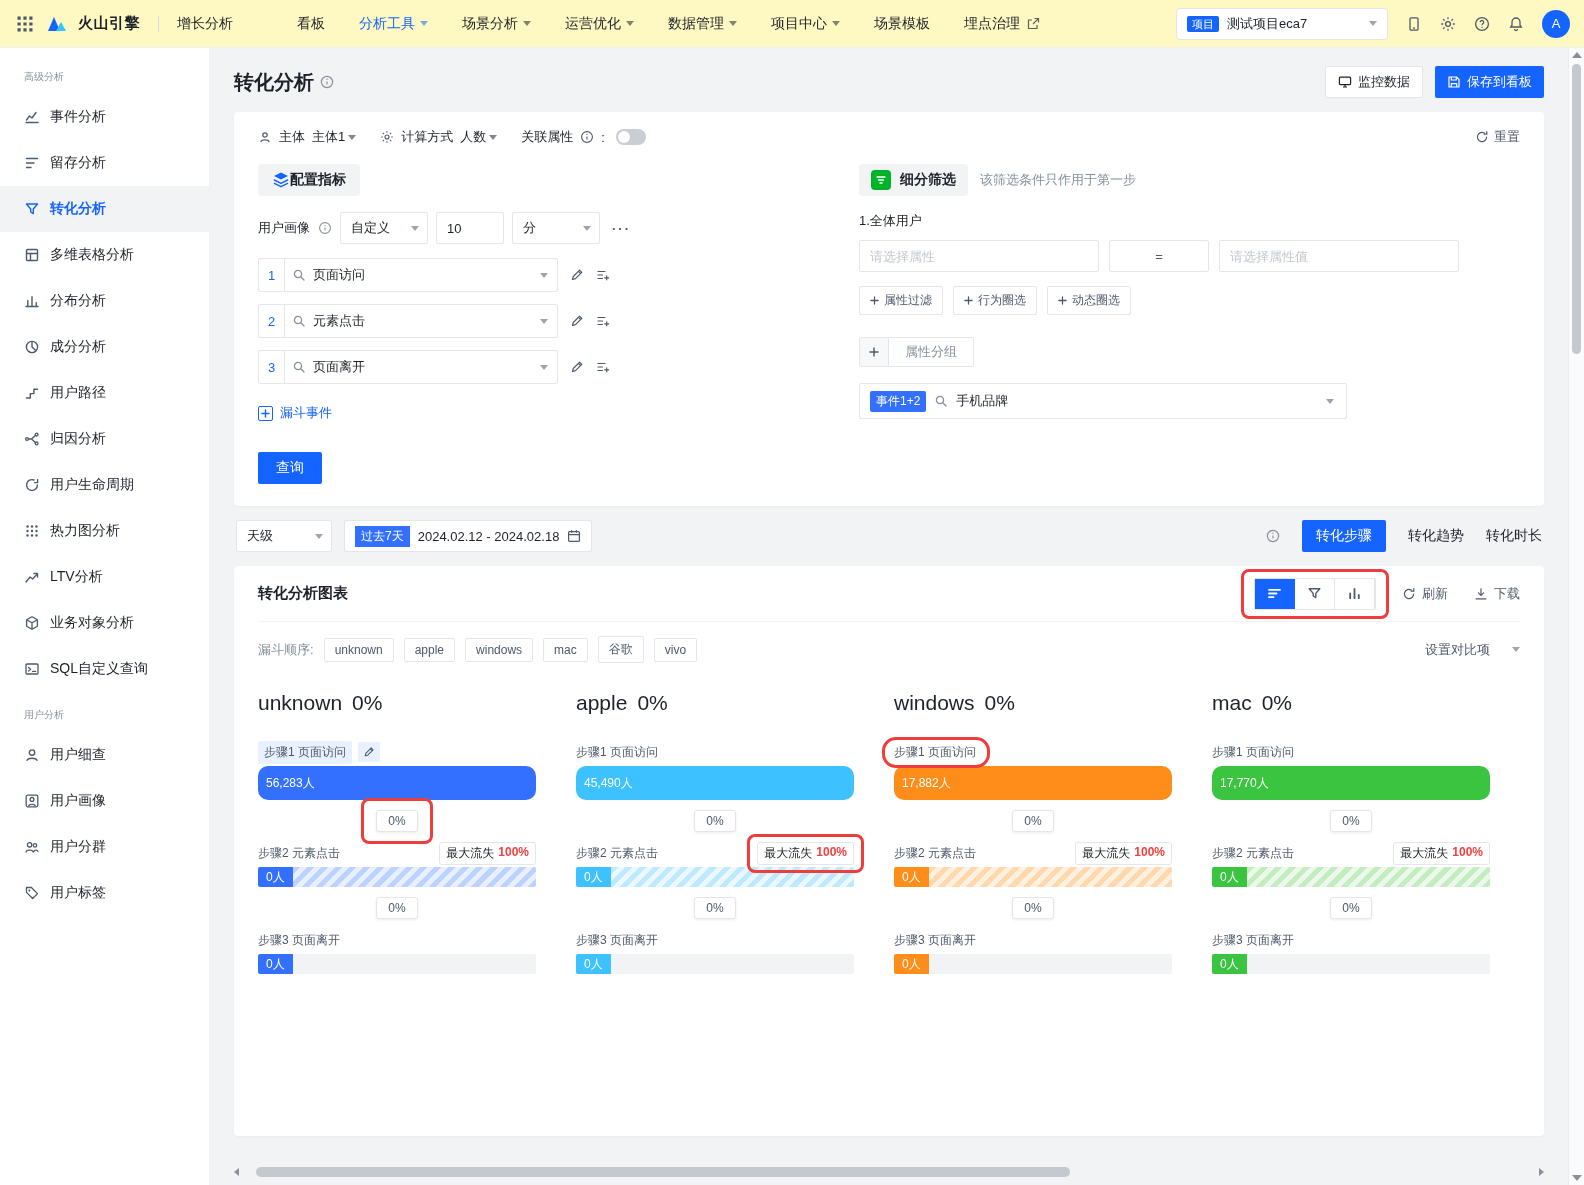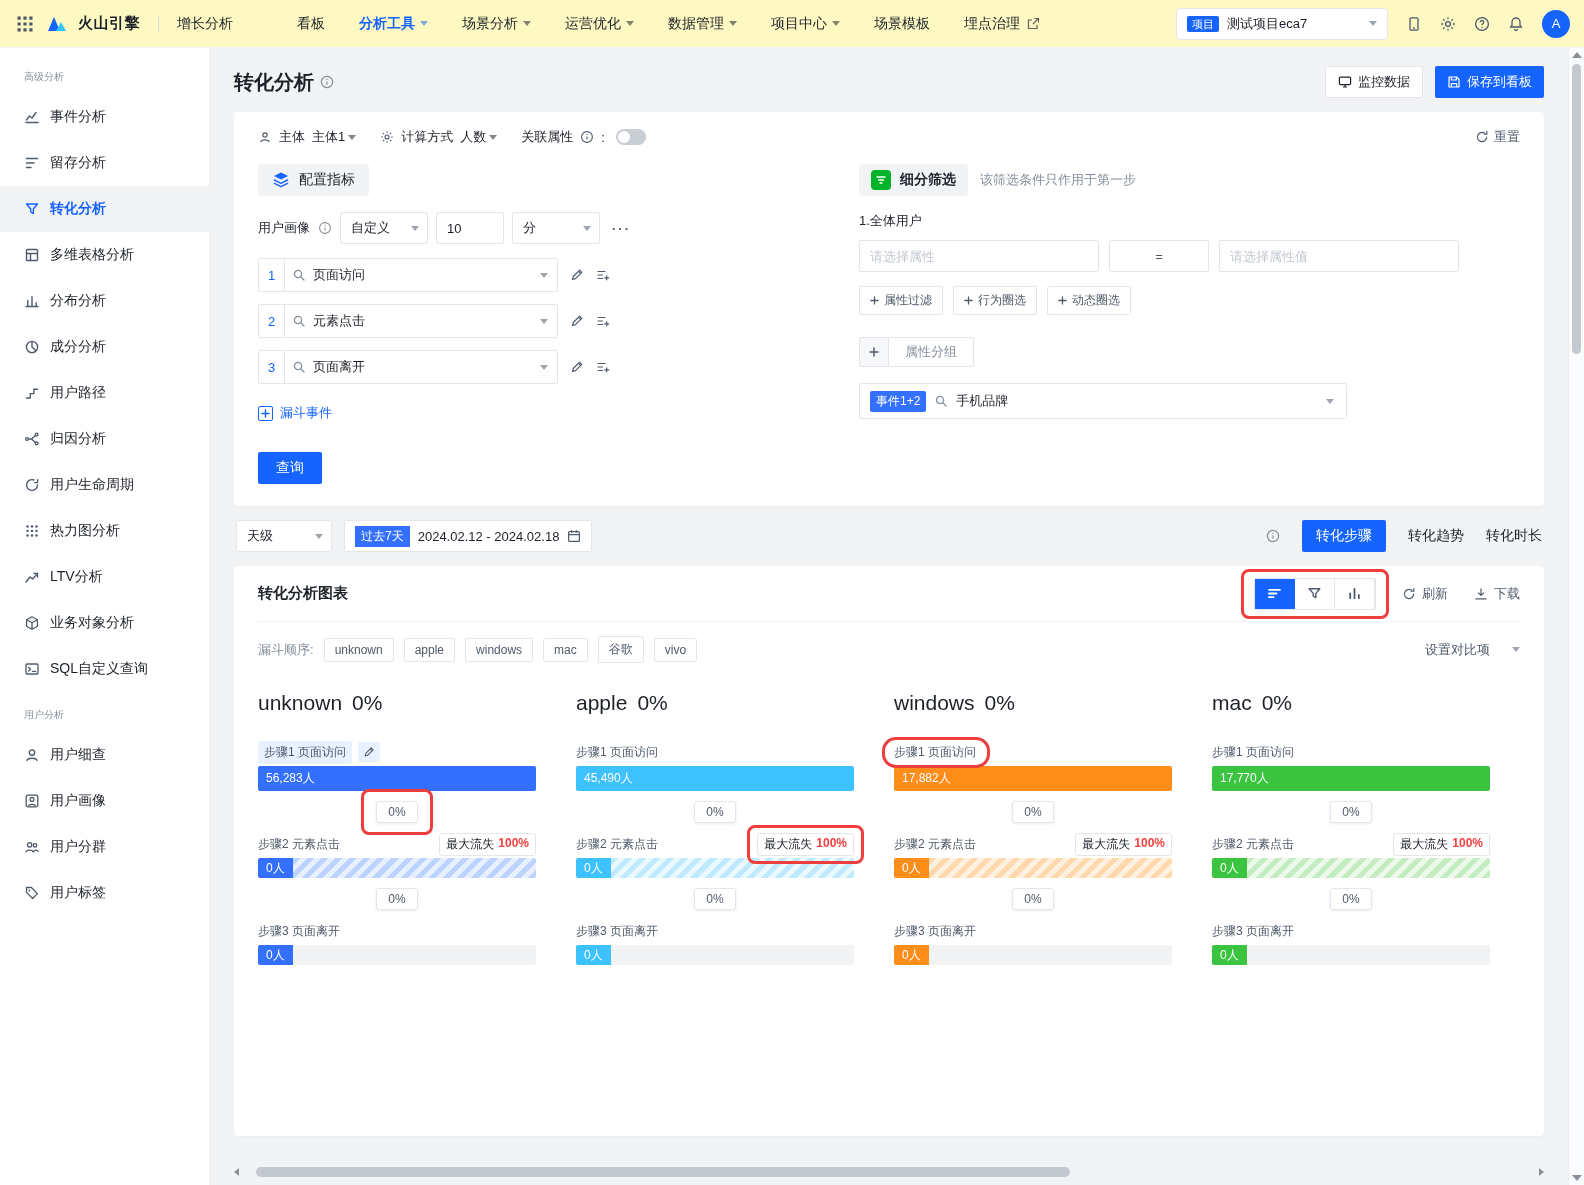--- a/index.html
+++ b/index.html
@@ -19,21 +19,21 @@
 
   
   .topnav{height:48px;background:#fef9c3;border-bottom:1px solid #f0f1f2;display:flex;align-items:center;padding:0 14px;position:relative;z-index:3}
   .nav-left{display:flex;align-items:center;gap:10px}
   .appgrid{color:#4e5969;padding:2px;cursor:pointer}
   .brand{font-size:15px;font-weight:700;letter-spacing:.5px}
   .brand-sep{width:1px;height:16px;background:#d8dadf;margin:0 8px}
   .product{font-size:14px;color:#1d2129}
   .nav-menu{display:flex;align-items:center;gap:34px;margin-left:64px}
   .nav-item{display:flex;align-items:center;gap:2px;color:#1d2129;cursor:pointer;white-space:nowrap}
-  .nav-item.active{color:var(--primary);font-weight:700}
+  .nav-item.active{color:var(--primary);font-weight:400}
   .nav-right{margin-left:auto;display:flex;align-items:center;gap:18px}
   .project-select{width:212px;height:32px;border:1px solid var(--border);border-radius:4px;display:flex;align-items:center;gap:8px;padding:0 10px;cursor:pointer;background:#fff}
   .project-badge{background:var(--primary);color:#fff;font-size:11px;line-height:16px;padding:0 5px;border-radius:2px}
   .project-name{font-size:13px;flex:1;overflow:hidden;white-space:nowrap}
   .icon-btn{color:#4e5969;cursor:pointer}
   .avatar{width:28px;height:28px;border-radius:50%;background:var(--primary);color:#fff;font-size:13px;display:flex;align-items:center;justify-content:center;cursor:pointer}
 
   
   .shell{display:flex;height:1137px}
   .sidebar{width:210px;background:#fff;border-right:1px solid #f0f1f2;padding-top:6px;flex:none}
@@ -62,21 +62,21 @@
   .tb-group svg{color:#4e5969}
   .tb-value{display:flex;align-items:center;cursor:pointer}
   .toggle{width:30px;height:16px;border-radius:9px;background:#c9cdd4;position:relative;cursor:pointer;margin-left:4px}
   .toggle::after{content:"";position:absolute;width:12px;height:12px;border-radius:50%;background:#fff;top:2px;left:2px}
   .reset{margin-left:auto;display:flex;align-items:center;gap:5px;color:#4e5969;cursor:pointer}
 
   .config-body{display:flex;margin-top:18px}
   .config-left{width:575px;flex:none}
   .config-right{flex:1;padding-left:26px;min-width:0}
 
-  .metrics-btn{display:inline-flex;align-items:center;gap:9px;background:#f2f3f5;border-radius:4px;padding:7px 14px;font-size:14px;font-weight:400;cursor:pointer}
+  .metrics-btn{display:inline-flex;align-items:center;background:#f2f3f5;border-radius:4px;padding:7px 14px;font-size:14px;font-weight:700;cursor:pointer}
   .window-row{display:flex;align-items:center;gap:8px;margin:16px 0 14px;font-size:13px}
   .select-box{height:32px;border:1px solid var(--border);border-radius:2px;background:#fff;display:inline-flex;align-items:center;justify-content:space-between;padding:0 8px 0 10px;font-size:13px;cursor:pointer;color:#1d2129}
   .select-box .caret{color:#4e5969}
   .w88{width:88px}.w68{width:68px}
   .dots{color:#4e5969;letter-spacing:2px;font-weight:700;margin-left:4px}
 
   .step-row{display:flex;align-items:center;gap:12px;margin-bottom:12px}
   .step-box{width:300px;height:34px;border:1px solid var(--border);border-radius:2px;display:flex;align-items:center;background:#fff;cursor:pointer}
   .step-num{width:26px;align-self:stretch;border-right:1px solid var(--border);color:var(--primary);display:flex;align-items:center;justify-content:center;font-size:13px}
   .step-box .mag{color:#86909c;margin:0 7px}
@@ -140,21 +140,21 @@
   .order-row{display:flex;align-items:center;gap:10px;padding:14px 0 8px;font-size:13px;color:var(--muted);flex:none}
   .order-tag{border:1px solid var(--border);border-radius:2px;padding:4px 10px;color:#4e5969;background:#fff;font-size:12px;cursor:pointer}
   .compare{margin-left:auto;display:flex;align-items:center;gap:19px;color:#4e5969;font-size:13px;cursor:pointer}
 
   .funnel-area{display:flex;gap:40px;padding-top:20px}
   .fcol{width:278px;flex:none}
   .fcol-head{font-size:21px;color:#1d2129;margin-bottom:26px;display:flex;gap:10px;align-items:baseline}
   .flabel{display:flex;align-items:center;font-size:12px;color:#4e5969;height:22px;margin-bottom:3px}
   .lbl-hl{background:#e8f1ff;border-radius:2px;padding:3px 6px;display:inline-flex;align-items:center}
   .pencil-chip{background:#e8f1ff;border-radius:2px;width:22px;height:20px;display:flex;align-items:center;justify-content:center;color:#4e5969;margin-left:6px;cursor:pointer}
-  .bar{height:25px;border-radius:2px;color:#fff;font-size:12px;display:flex;align-items:center;padding-left:8px;cursor:pointer}
+  .bar{height:34px;border-radius:10px;color:#fff;font-size:12px;display:flex;align-items:center;padding-left:8px;cursor:pointer}
   .bar2{height:20px;border-radius:2px;display:flex;overflow:hidden;cursor:pointer}
   .chip{padding:0 8px;display:flex;align-items:center;color:#fff;font-size:12px;flex:none}
   .stripe{flex:1}
   .rest{flex:1;background:#f2f3f5}
   .conv-row{height:42px;display:flex;align-items:center;justify-content:center}
   .conv-pill{border:1px solid var(--border);background:#fff;border-radius:3px;padding:3px 11px;font-size:12px;color:#4e5969;box-shadow:0 1px 3px rgba(0,0,0,.08)}
   .loss-pill{margin-left:auto;border:1px solid var(--border);border-radius:3px;padding:2px 6px;font-size:12px;color:#1d2129;display:inline-flex;gap:4px;background:#fff}
   .loss-pct{color:var(--red);font-weight:700}
 
   .fc0 .solid{background:var(--bar-blue)}

